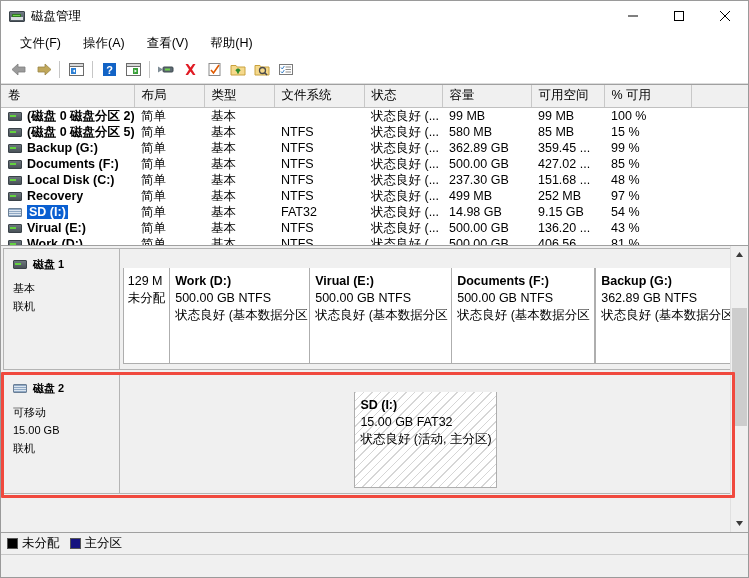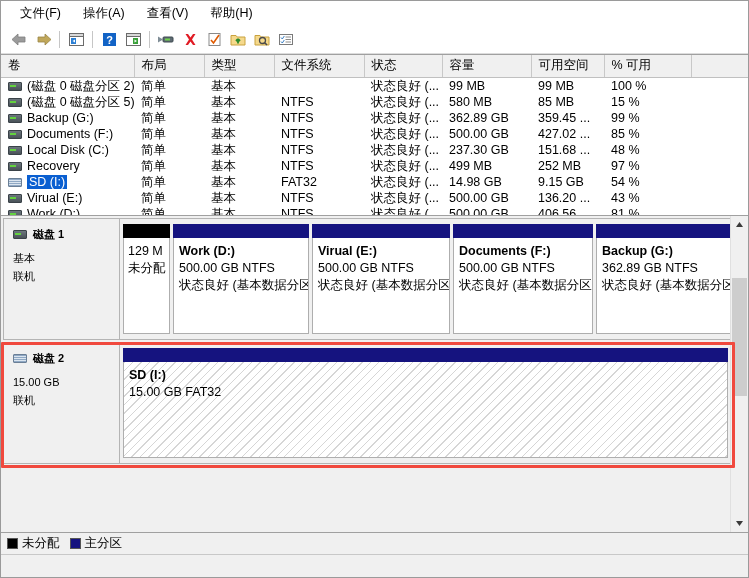--- a/index.html
+++ b/index.html
@@ -169,21 +169,21 @@
     color: #000;
     white-space: nowrap;
     overflow: hidden;
     box-sizing: border-box;
   }
   tr.sel td.c-name span.lbl {
     background: #0a5fd1;
     color: #ffffff;
     padding: 0 2px;
   }
-  .c-name { position: relative; }
+  .c-name { position: relative; font-weight: bold; }
   .vicon {
     display: inline-block;
     width: 14px;
     height: 9px;
     vertical-align: -1px;
     margin-right: 5px;
     background: linear-gradient(#6c767d, #495258);
     border: 1px solid #3a4248;
     box-sizing: border-box;
     position: relative;
@@ -248,20 +248,21 @@
     border: 1px solid #b4b4b4;
     border-left: none;
     box-sizing: border-box;
     padding: 5px 3px 5px 3px;
   }
   .part {
     box-sizing: border-box;
     display: flex;
     flex-direction: column;
     margin-right: 3px;
+    align-items: center;
   }
   .part:last-child { margin-right: 0; }
   .part .capbar {
     height: 14px;
     flex: none;
   }
   .capbar.primary { background: #15137f; }
   .capbar.unalloc { background: #000000; }
   .part .pbody {
     flex: 1 1 auto;
@@ -357,20 +358,44 @@
     height: 22px;
     background: #f0f0f0;
     border-top: 1px solid #c8c8c8;
   }
 </style>
 </head>
 <body>
 
 <div class="window">
 
+  <div class="titlebar">
+    <div class="title-icon">
+      <div class="drive-glyph"></div>
+    </div>
+    <div class="title-text">磁盘管理</div>
+    <div class="winbtns">
+      <div class="winbtn">
+        <svg width="12" height="12" viewBox="0 0 12 12">
+            <line x1="1" y1="6" x2="11" y2="6" stroke="#000" stroke-width="1"></line>
+          </svg>
+      </div>
+      <div class="winbtn">
+        <svg width="12" height="12" viewBox="0 0 12 12">
+            <rect x="1.5" y="1.5" width="9" height="9" fill="none" stroke="#000" stroke-width="1"></rect>
+          </svg>
+      </div>
+      <div class="winbtn">
+        <svg width="12" height="12" viewBox="0 0 12 12">
+            <line x1="1" y1="1" x2="11" y2="11" stroke="#000" stroke-width="1"></line>
+            <line x1="11" y1="1" x2="1" y2="11" stroke="#000" stroke-width="1"></line>
+          </svg>
+      </div>
+    </div>
+  </div>
 
   <div class="menubar">
     <div class="menu-item">文件(F)</div>
     <div class="menu-item">操作(A)</div>
     <div class="menu-item">查看(V)</div>
     <div class="menu-item">帮助(H)</div>
   </div>
 
   <div class="toolbar">
     <div class="tb-btn">
@@ -633,29 +658,31 @@
               </div>
             </div>
           </div>
         </div>
         <div class="disk-row">
           <div class="disk-info">
             <div class="dtitle">
               <span class="vicon removable"></span>
               <span>磁盘 2</span>
             </div>
+            <div class="dline">可移动</div>
             <div class="dline">15.00 GB</div>
             <div class="dline">联机</div>
           </div>
           <div class="parts">
             <div class="part" style="width: 605px; flex: 1 1 auto;">
               <div class="capbar primary"></div>
               <div class="pbody hatched">
                 <div class="pname">SD  (I:)</div>
                 <div class="pline">15.00 GB FAT32</div>
+                <div class="pline">状态良好 (活动, 主分区)</div>
               </div>
             </div>
           </div>
         </div>
       </div>
 
     <div class="vscroll">
       <div class="sb-arrow">
         <svg width="9" height="7" viewBox="0 0 9 7">
             <path d="M4.5 1 L8 6 L1 6 Z" fill="#3a3a3a"></path>

